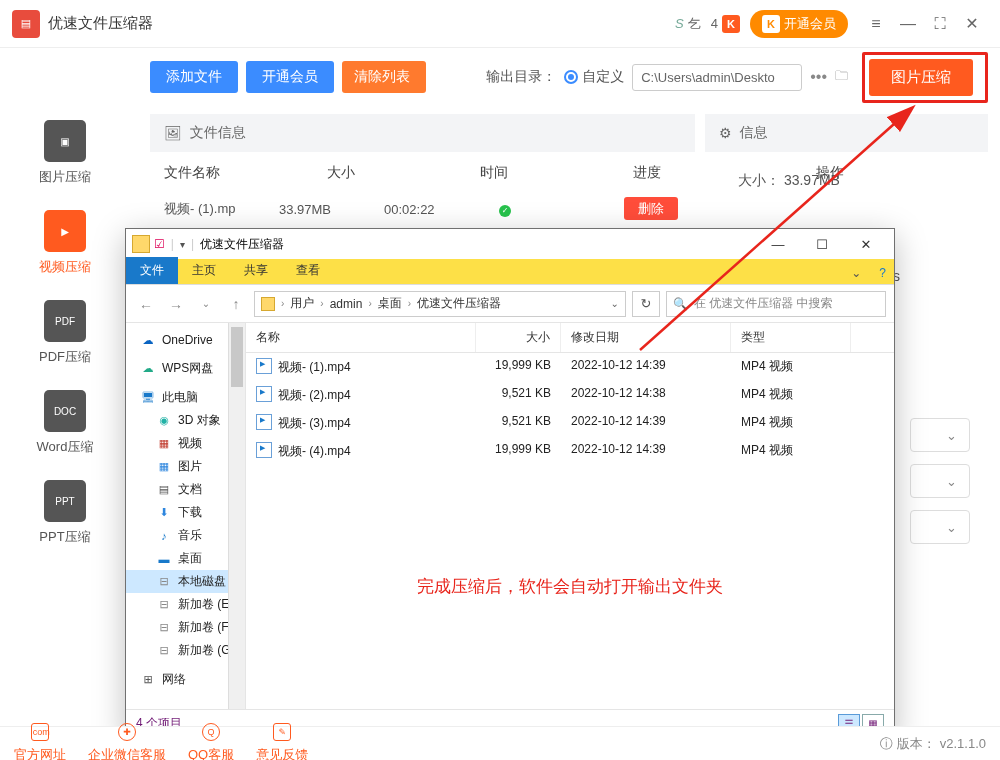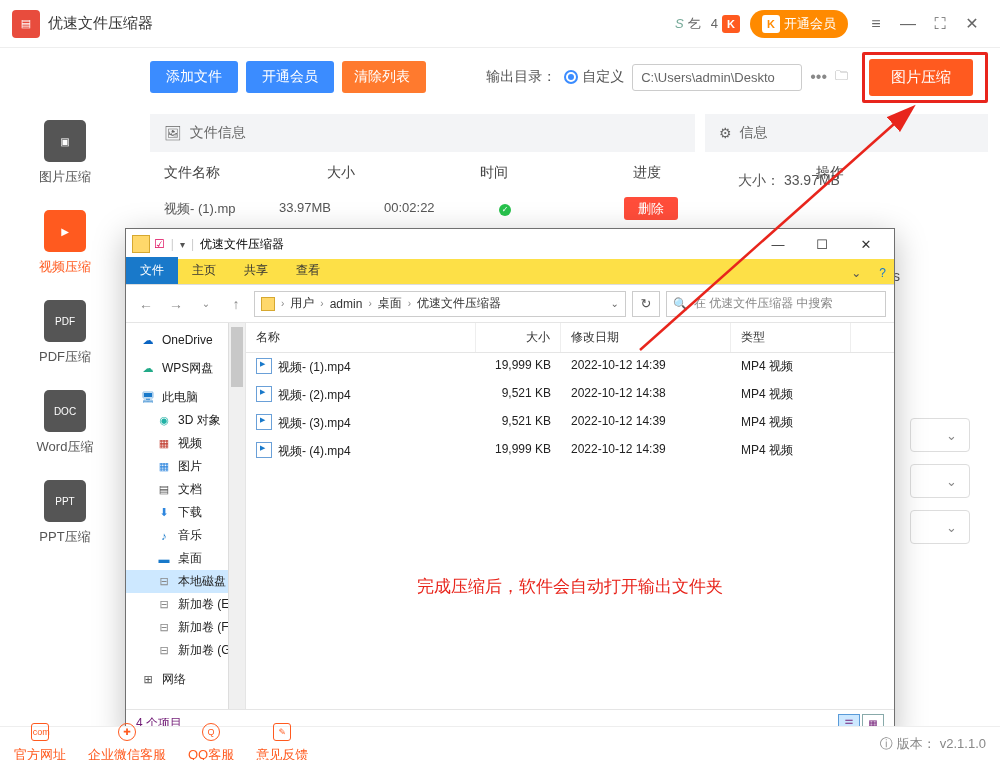--- a/index.html
+++ b/index.html
@@ -44,21 +44,21 @@
 .ph-box { background: #f3f4f6; padding: 10px 14px; color: #666; display: flex; align-items: center; gap: 8px; font-size: 14px; }
 .ph-file { width: 545px; }
 .ph-info { flex: 1; }
 .th-row { display: flex; padding: 12px 14px; color: #444; font-size: 14px; gap: 48px; }
 .th-row > div { flex-shrink: 0; }
 .c-name { width: 115px; }
 .c-size { width: 105px; }
 .c-time { width: 105px; }
 .c-prog { width: 135px; }
 .c-op { width: 60px; }
-.fr-row { display: flex; padding: 6px 14px; font-size: 13px; color: #555; }
+.fr-row { display: flex; padding: 6px 14px; align-items: center; font-size: 13px; color: #555; }
 .prog-bar { width: 80px; height: 16px; background: #27c24c; border-radius: 8px; }
 .ok-dot { width: 12px; height: 12px; background: #27c24c; border-radius: 50%; margin-left: 10px; display: inline-flex; align-items: center; justify-content: center; color: #fff; font-size: 8px; }
 .del-btn { background: #ff4d3a; color: #fff; padding: 4px 14px; border-radius: 3px; font-size: 13px; }
 .info-panel { position: absolute; right: 0; top: 50px; width: 270px; font-size: 14px; color: #555; }
 .info-row { padding: 8px 20px; }
 
 
 .explorer { position: absolute; left: 125px; top: 228px; width: 770px; height: 510px; background: #fff; border: 1px solid #707070; box-shadow: 0 8px 30px rgba(0,0,0,0.25); }
 .ex-title { height: 30px; display: flex; align-items: center; padding: 0 6px; font-size: 12px; }
 .ex-ticon { width: 18px; height: 18px; background: #ffd86b; border: 1px solid #d6a830; margin-right: 4px; }

